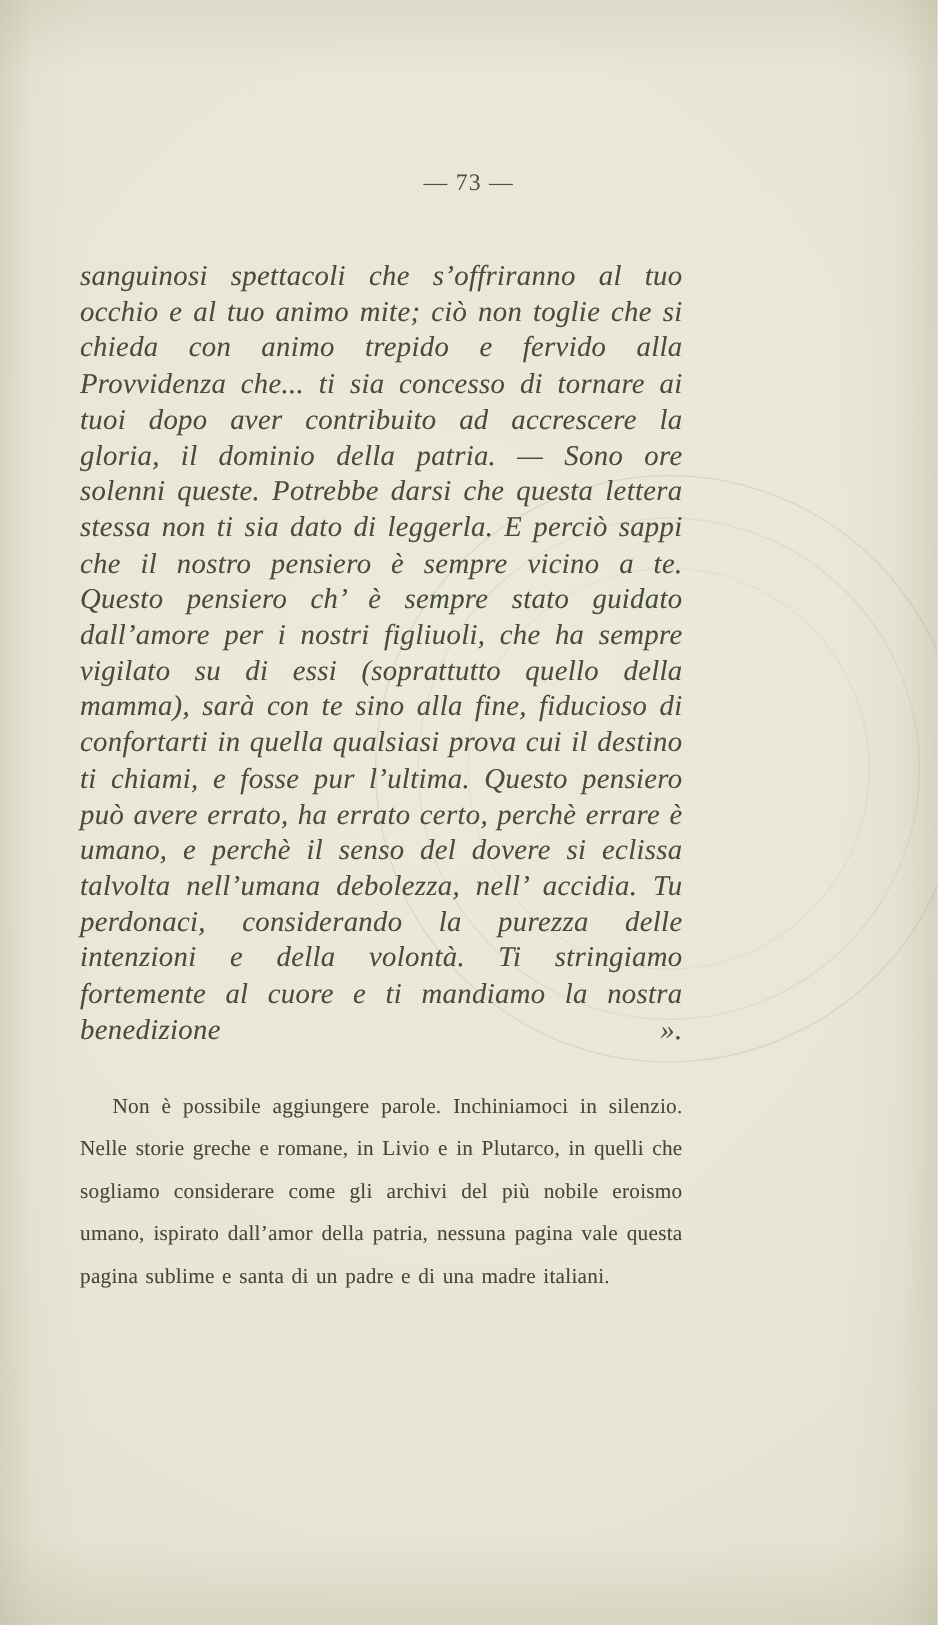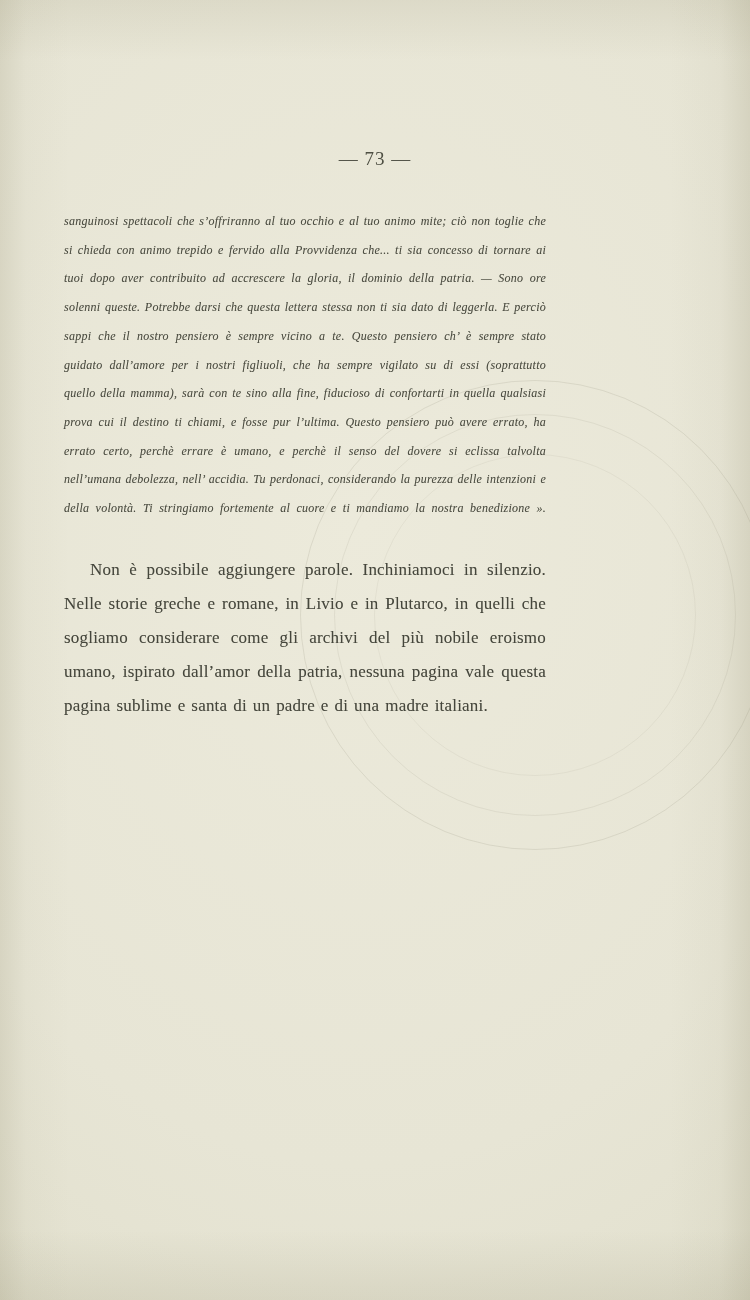--- a/index.html
+++ b/index.html
@@ -56,42 +56,42 @@
   .content {
     position: absolute;
     left: 0;
     top: 0;
     width: 750px;
     height: 1300px;
   }
 
   .folio {
     position: absolute;
-    top: 148px;
+    top: 136px;
     left: 0;
     width: 750px;
     text-align: center;
     font-size: 19px;
     letter-spacing: 1px;
     color: #4e4f43;
     font-family: "Liberation Serif", serif;
   }
 
   .textblock {
     position: absolute;
     left: 64px;
     top: 207px;
     width: 482px;
   }
 
   
   p.quote {
     margin: 0;
     font-style: italic;
-    font-size: 12px;
+    font-size: 23px;
     line-height: 28.7px;
     color: #4a4b40;
     text-align: justify;
     text-align-last: justify;
     letter-spacing: 0.25px;
     word-spacing: 1px;
   }
 
   p.body {
     margin: 30px 0 0 0;

